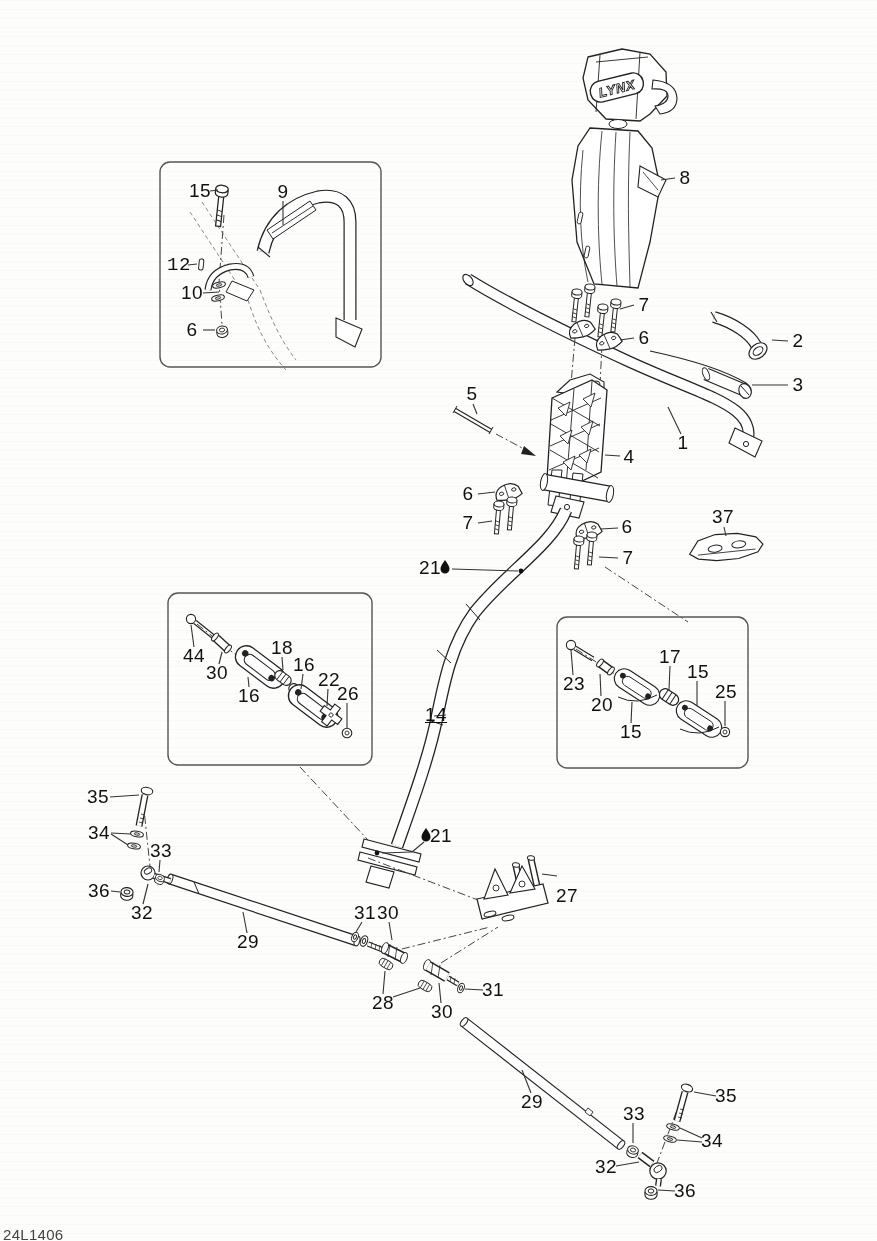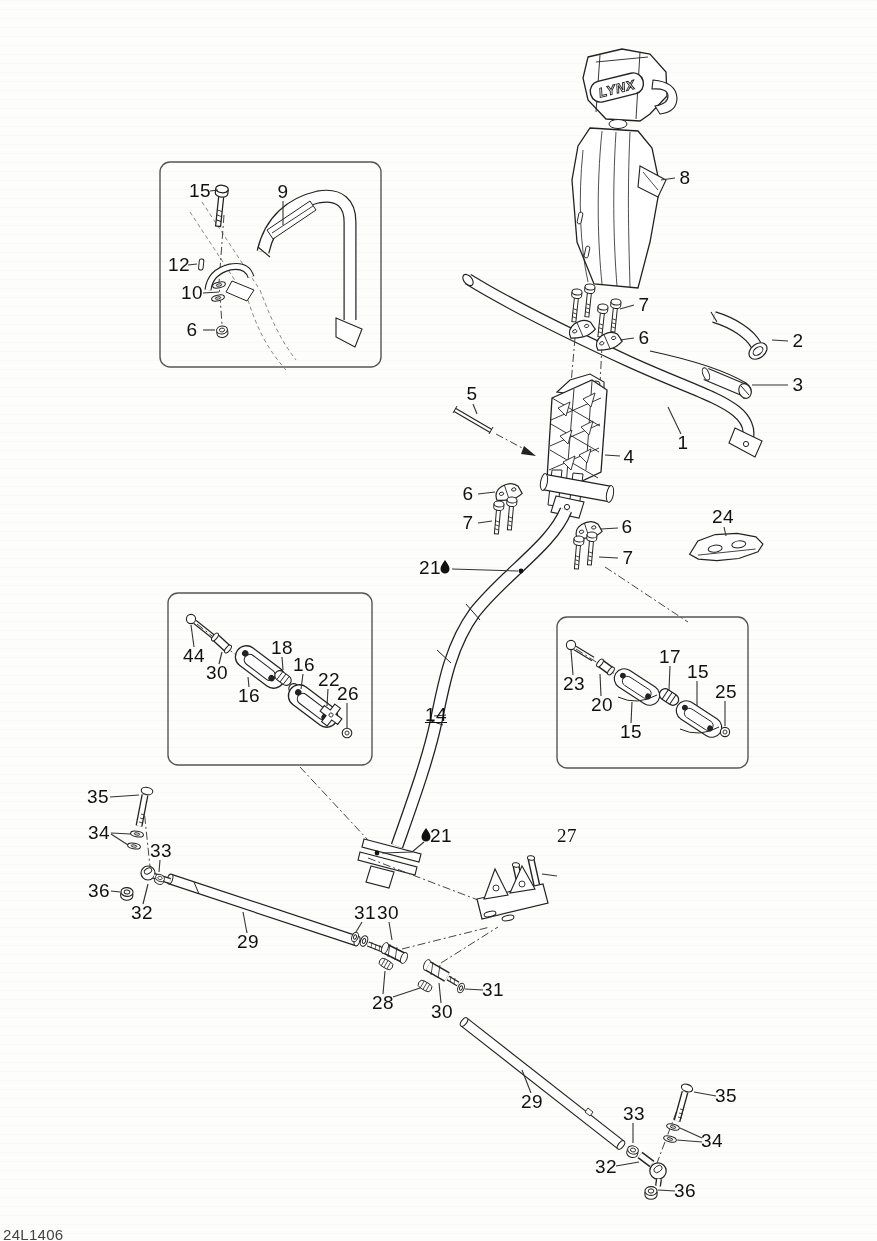--- a/index.html
+++ b/index.html
@@ -405,36 +405,36 @@
         <line x1="702" y1="1142" x2="677" y2="1140" stroke="#333" stroke-width="1.1"></line>
         <line x1="616" y1="1166" x2="639" y2="1162" stroke="#333" stroke-width="1.1"></line>
         <line x1="675" y1="1191" x2="658" y2="1190" stroke="#333" stroke-width="1.1"></line>
         <line x1="531" y1="1093" x2="522" y2="1070" stroke="#333" stroke-width="1.1"></line>
       </g>
 </svg>
 
 <div id="callout-layer">
       <div class="callout" style="left: 200px; top: 191px;">15</div>
       <div class="callout" style="left: 283px; top: 192px;">9</div>
-      <div class="callout" style="left: 179px; top: 265px;">12</div>
+      <div class="callout" style="left: 179px; top: 265px; font-family: Liberation Mono, monospace;">12</div>
       <div class="callout" style="left: 192px; top: 293px;">10</div>
       <div class="callout" style="left: 192px; top: 330px;">6</div>
       <div class="callout" style="left: 685px; top: 178px;">8</div>
       <div class="callout" style="left: 644px; top: 305px;">7</div>
       <div class="callout" style="left: 644px; top: 338px;">6</div>
       <div class="callout" style="left: 798px; top: 341px;">2</div>
       <div class="callout" style="left: 798px; top: 385px;">3</div>
       <div class="callout" style="left: 683px; top: 443px;">1</div>
       <div class="callout" style="left: 629px; top: 457px;">4</div>
       <div class="callout" style="left: 472px; top: 394px;">5</div>
       <div class="callout" style="left: 468px; top: 494px;">6</div>
       <div class="callout" style="left: 468px; top: 523px;">7</div>
       <div class="callout" style="left: 627px; top: 527px;">6</div>
       <div class="callout" style="left: 628px; top: 558px;">7</div>
-      <div class="callout" style="left: 723px; top: 517px;">24</div>
+      <div class="callout" style="left: 723px; top: 517px;">37</div>
       <div class="callout" style="left: 430px; top: 568px;">21</div>
       <div class="callout" style="left: 436px; top: 715px; text-decoration: underline;">14</div>
       <div class="callout" style="left: 194px; top: 656px;">44</div>
       <div class="callout" style="left: 217px; top: 673px;">30</div>
       <div class="callout" style="left: 282px; top: 648px;">18</div>
       <div class="callout" style="left: 249px; top: 696px;">16</div>
       <div class="callout" style="left: 304px; top: 665px;">16</div>
       <div class="callout" style="left: 329px; top: 680px;">22</div>
       <div class="callout" style="left: 348px; top: 694px;">26</div>
       <div class="callout" style="left: 574px; top: 684px;">23</div>
@@ -442,21 +442,21 @@
       <div class="callout" style="left: 670px; top: 657px;">17</div>
       <div class="callout" style="left: 631px; top: 732px;">15</div>
       <div class="callout" style="left: 698px; top: 672px;">15</div>
       <div class="callout" style="left: 726px; top: 692px;">25</div>
       <div class="callout" style="left: 98px; top: 797px;">35</div>
       <div class="callout" style="left: 99px; top: 833px;">34</div>
       <div class="callout" style="left: 161px; top: 851px;">33</div>
       <div class="callout" style="left: 99px; top: 891px;">36</div>
       <div class="callout" style="left: 142px; top: 913px;">32</div>
       <div class="callout" style="left: 248px; top: 942px;">29</div>
-      <div class="callout" style="left: 567px; top: 836px; font-family: Liberation Serif, serif;">27</div>
+      <div class="callout" style="left: 567px; top: 896px;">27</div>
       <div class="callout" style="left: 365px; top: 913px;">31</div>
       <div class="callout" style="left: 388px; top: 913px;">30</div>
       <div class="callout" style="left: 383px; top: 1003px;">28</div>
       <div class="callout" style="left: 493px; top: 990px;">31</div>
       <div class="callout" style="left: 442px; top: 1012px;">30</div>
       <div class="callout" style="left: 441px; top: 836px;">21</div>
       <div class="callout" style="left: 726px; top: 1096px;">35</div>
       <div class="callout" style="left: 634px; top: 1114px;">33</div>
       <div class="callout" style="left: 712px; top: 1141px;">34</div>
       <div class="callout" style="left: 606px; top: 1167px;">32</div>

